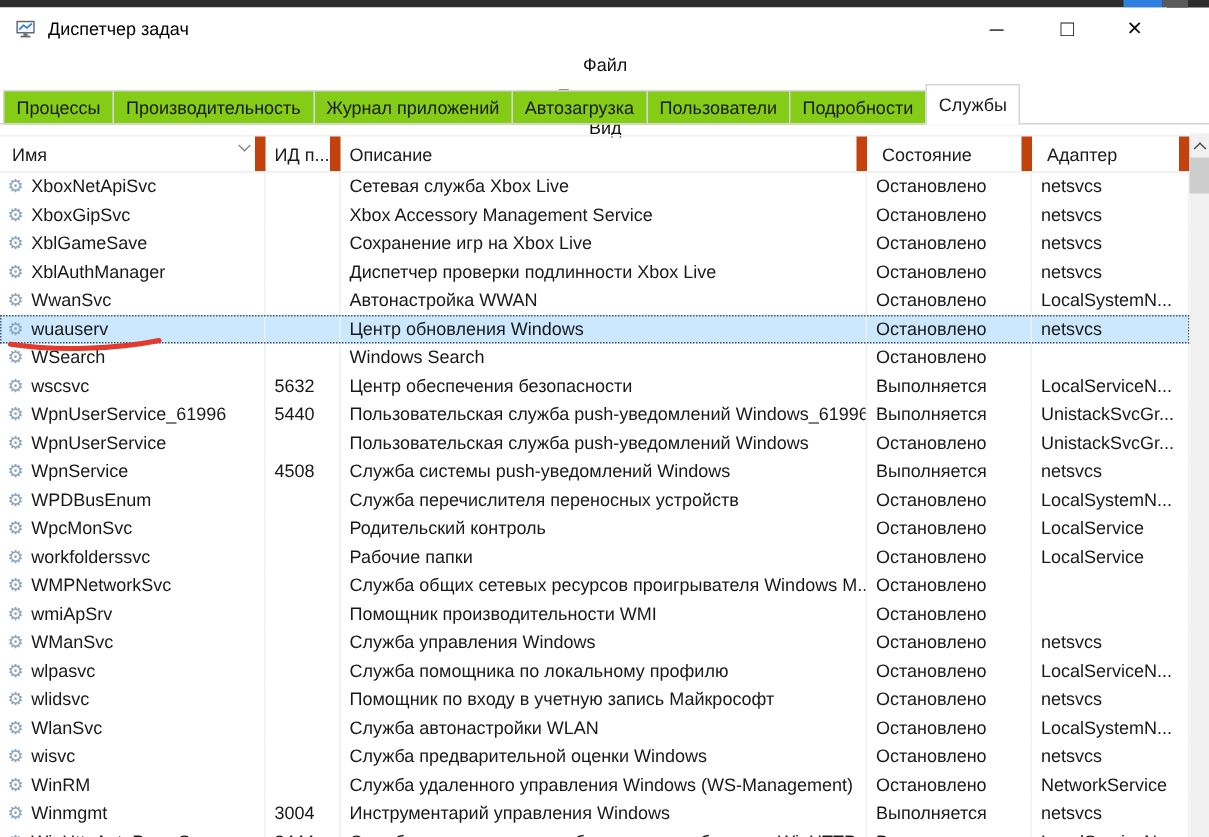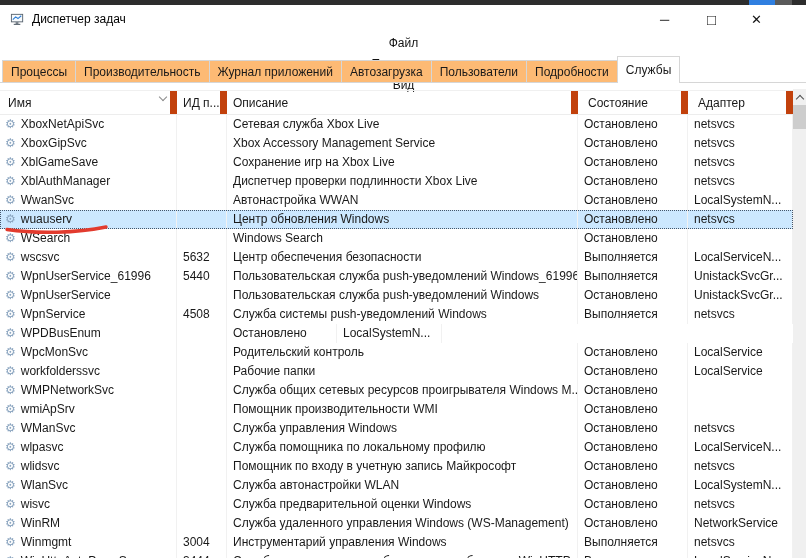--- a/index.html
+++ b/index.html
@@ -20,21 +20,21 @@
   .win-btn { width: 47px; height: 28px; display: flex; align-items: center; justify-content: center; font-size: 13px; color: #111; cursor: default; }
   .win-btn.close { width: 43px; }
 
   
   .menubar { position: absolute; top: 33px; left: 0; width: 806px; height: 21px; display: flex; align-items: center; padding-left: 1px; flex-direction: column; }
   .menu-item { font-size: 12px; padding: 0 9px; line-height: 21px; color: #111; }
 
   
   .tabstrip { position: absolute; top: 56px; left: 0; width: 806px; height: 27px; display: flex; align-items: flex-end; padding-left: 2px; }
   .tabstrip::after { content: ""; position: absolute; left: 0; bottom: 0; width: 806px; height: 1px; background: #d6d6d6; }
-  .tab { position: relative; height: 23px; line-height: 22px; padding: 0 8px; font-size: 12px; background: #fdba74; border: 1px solid #d6d6d6; border-bottom: none; margin-right: -1px; white-space: nowrap; color: #191919; }
+  .tab { position: relative; height: 23px; line-height: 22px; padding: 0 8px; font-size: 12px; background: #84cc16; border: 1px solid #d6d6d6; border-bottom: none; margin-right: -1px; white-space: nowrap; color: #191919; }
   .tab.active { height: 27px; line-height: 26px; z-index: 2; background: #fff; }
 
   
   .thead { position: absolute; top: 90px; left: 0; width: 793px; height: 25px; display: flex; border-top: 1px solid #f0f0f0; border-bottom: 1px solid #ededed; }
   .hcell { position: relative; height: 100%; font-size: 12px; display: flex; align-items: center; border-right: 7px solid #c2410c; padding-left: 6px; white-space: nowrap; overflow: hidden; color: #191919; }
   .hcell.col-name { padding-left: 8px; }
   .chev { position: absolute; left: 160px; top: 3px; width: 6px; height: 6px; border-right: 1px solid #8a8a8a; border-bottom: 1px solid #8a8a8a; transform: rotate(45deg); }
 
   
   .col-name { width: 177px; }
@@ -239,20 +239,21 @@
         <div class="cell col-description">Служба системы push-уведомлений Windows</div>
         <div class="cell col-status">Выполняется</div>
         <div class="cell col-group">netsvcs</div>
       </div>
       <div class="trow">
         <div class="cell col-name">
           <span class="gear">⚙</span>
           <span class="nm">WPDBusEnum</span>
         </div>
         <div class="cell col-pid"></div>
+        <div class="cell col-description">Служба перечислителя переносных устройств</div>
         <div class="cell col-status">Остановлено</div>
         <div class="cell col-group">LocalSystemN...</div>
       </div>
       <div class="trow">
         <div class="cell col-name">
           <span class="gear">⚙</span>
           <span class="nm">WpcMonSvc</span>
         </div>
         <div class="cell col-pid"></div>
         <div class="cell col-description">Родительский контроль</div>

